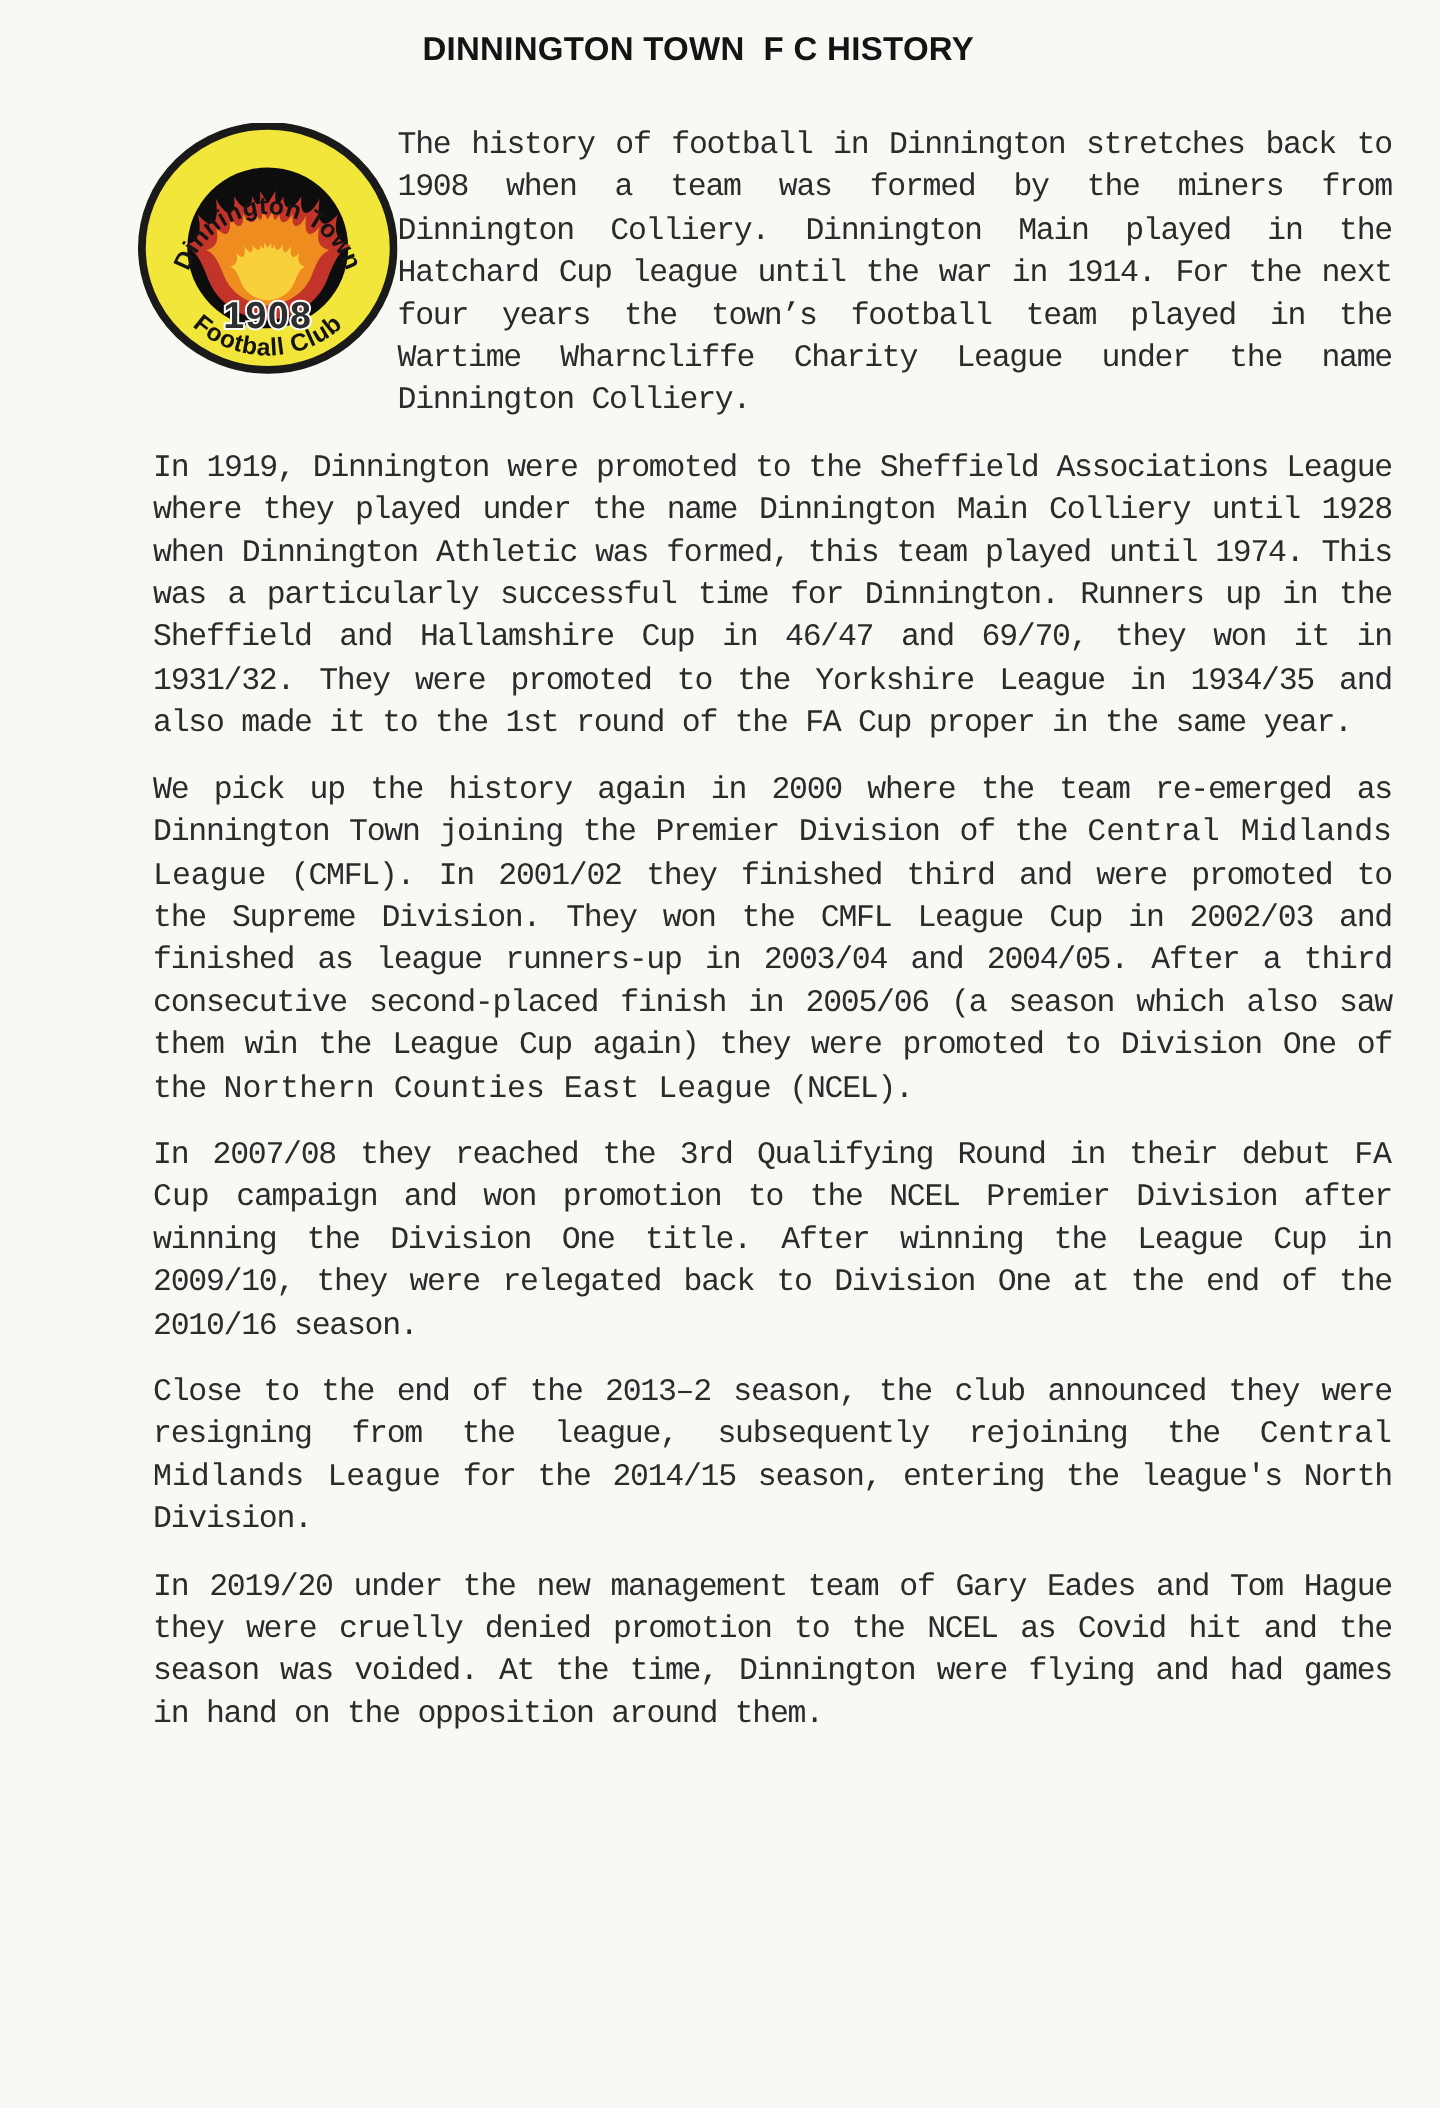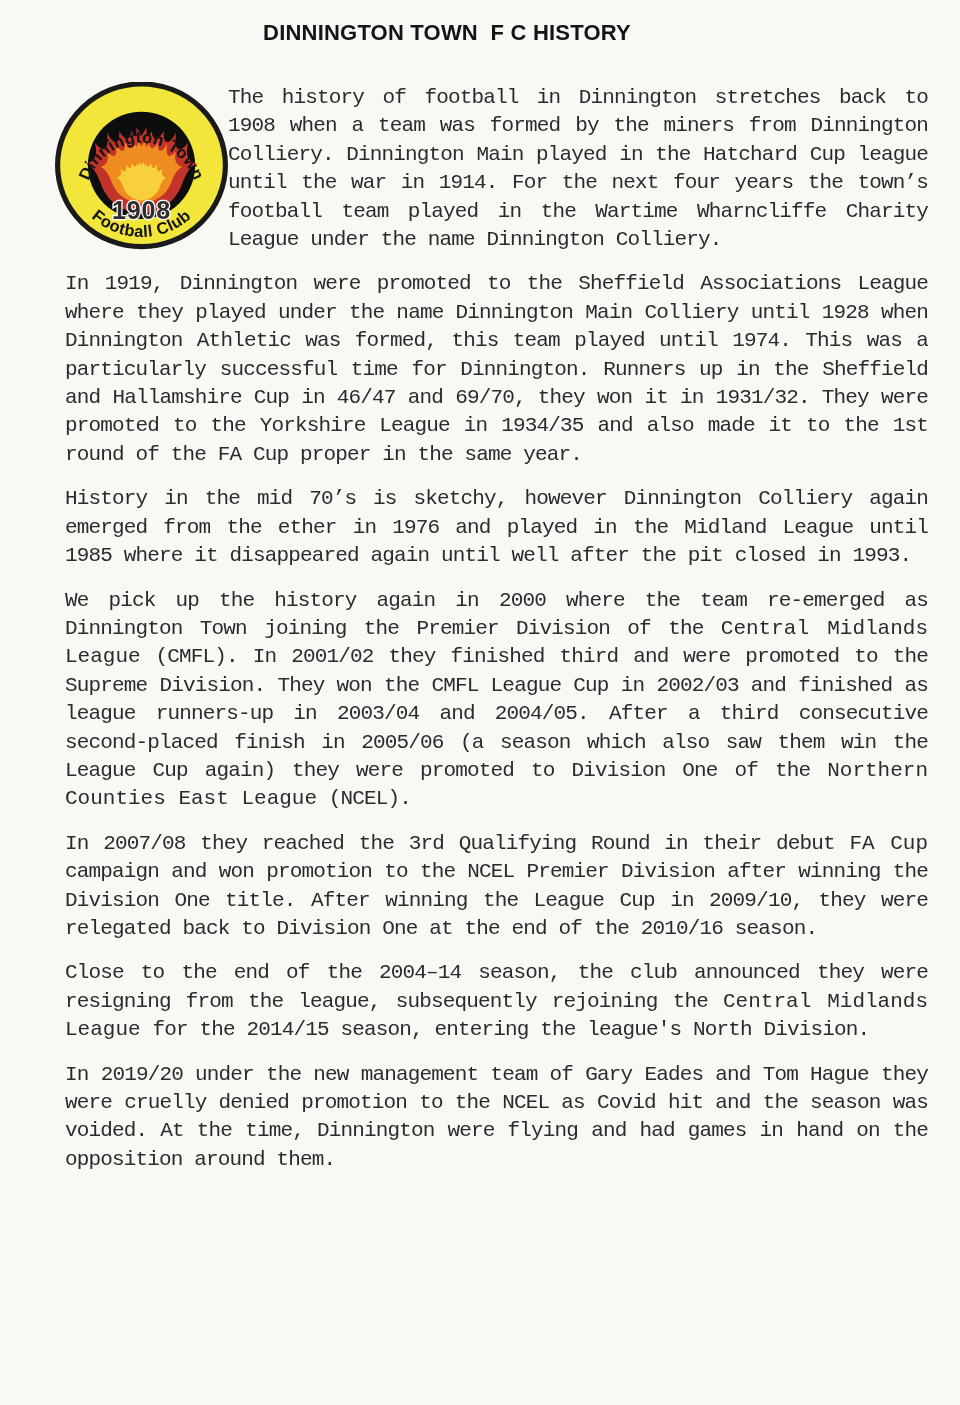--- a/index.html
+++ b/index.html
@@ -3,21 +3,21 @@
 <meta charset="utf-8">
 <style>
   html,body{margin:0;padding:0;}
   body{
     width:960px;height:1405px;
     background:#f8f8f5;
     font-family:"Liberation Sans",sans-serif;
     color:#262626;
     overflow:hidden;
   }
-  .page{padding-top:20px;}
+  .page{padding-top:20px;padding-left:37px;}
   .title{
     font-size:22px;
     font-weight:bold;
     color:#141414;
     text-align:center;
     margin:0 66px 38px 0;
     white-space:pre-wrap;
     letter-spacing:0.2px;
   }
   .history-text{
@@ -98,20 +98,19 @@
           <textPath href="#arcBottom" startOffset="50%">Football Club</textPath>
         </text>
 
         <text class="year-text" x="100" y="158" text-anchor="middle" stroke-width="3" fill="#2e2e2e" stroke="#ffffff">1908</text>
         <text class="year-text" x="100" y="158" text-anchor="middle" fill="none" stroke="none" aria-hidden="true"></text>
       </svg>
     </div>
 
   <p><span class="run-condensed">The history of football in Dinnington stretches back to 1908 when a team was formed by the miners from Dinnington Colliery. Dinnington Main played in the Hatchard Cup league until the war in 1914. For the next four years the town’s football team played in the Wartime Wharncliffe Charity League under the name Dinnington Colliery.</span></p>
       <p><span class="run-condensed">In 1919, Dinnington were promoted to the Sheffield Associations League where they played under the name Dinnington Main Colliery until 1928 when Dinnington Athletic was formed, this team played until 1974. This was a particularly successful time for Dinnington. Runners up in the Sheffield and Hallamshire Cup in 46/47 and 69/70, they won it in 1931/32. They were promoted to the Yorkshire League in 1934/35 and also made it to the 1st round of the FA Cup proper in the same year.</span></p>
-      <p><span class="run-condensed">History in the mid 70’s is sketchy, however Dinnington Colliery again emerged from the ether in 1976 and played in the Midland League until 1985 where it disappeared again until well after the pit closed in 1993.</span></p>
       <p><span class="run-condensed">We pick up the history again in 2000 where the team re-emerged as Dinnington Town joining the Premier Division of the </span><span class="run-plain">Central Midlands League</span><span class="run-condensed"> (CMFL). In 2001/02 they finished third and were promoted to the Supreme Division. They won the CMFL League Cup in 2002/03 and finished as league runners-up in 2003/04 and 2004/05. After a third consecutive second-placed finish in 2005/06 (a season which also saw them win the League Cup again) they were promoted to Division One of the </span><span class="run-plain">Northern Counties East League</span><span class="run-condensed"> (NCEL).</span></p>
       <p><span class="run-condensed">In 2007/08 they reached the 3rd Qualifying Round in their debut </span><span class="run-plain">FA Cup</span><span class="run-condensed"> campaign and won promotion to the NCEL Premier Division after winning the Division One title. After winning the League Cup in 2009/10, they were relegated back to Division One at the end of the 2010/16 season.</span></p>
-      <p><span class="run-condensed">Close to the end of the 2004–14 season, the club announced they were resigning from the league, subsequently rejoining the </span><span class="run-plain">Central Midlands League</span><span class="run-condensed"> for the 2014/15 season, entering the league's North Division.</span></p>
+      <p><span class="run-condensed">Close to the end of the 2013–2 season, the club announced they were resigning from the league, subsequently rejoining the </span><span class="run-plain">Central Midlands League</span><span class="run-condensed"> for the 2014/15 season, entering the league's North Division.</span></p>
       <p><span class="run-condensed">In 2019/20 under the new management team of Gary Eades and Tom Hague they were cruelly denied promotion to the NCEL as Covid hit and the season was voided. At the time, Dinnington were flying and had games in hand on the opposition around them.</span></p>
     </div>
 
 </div>
 
 </body></html>

